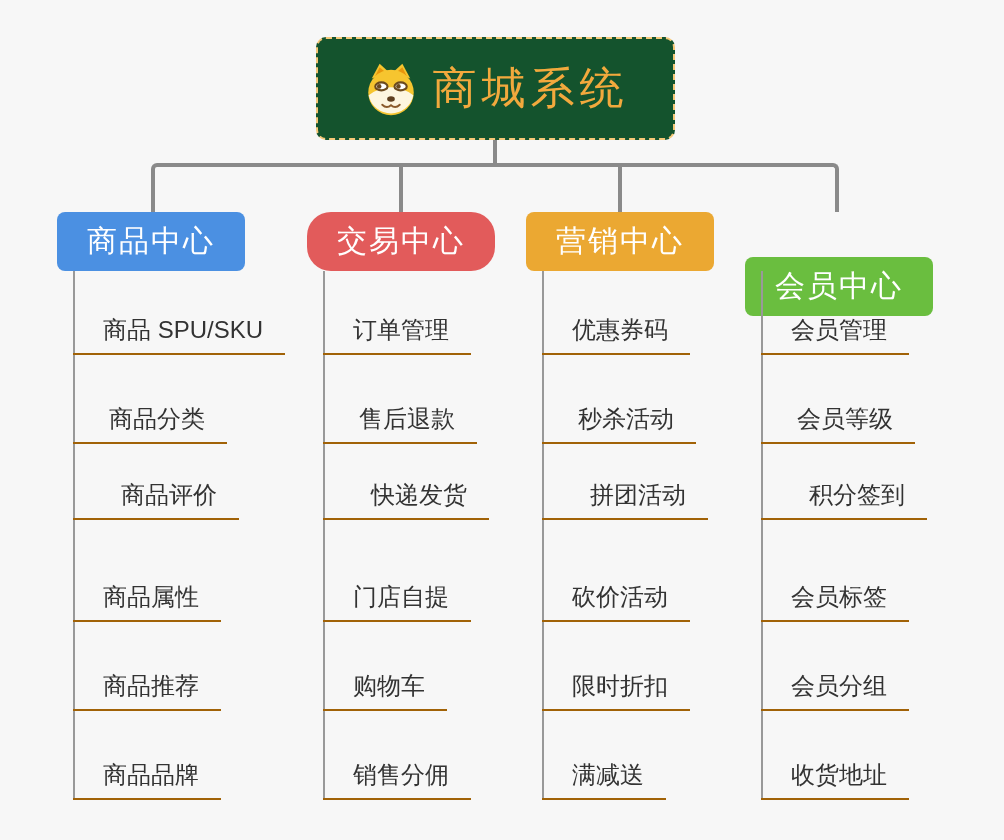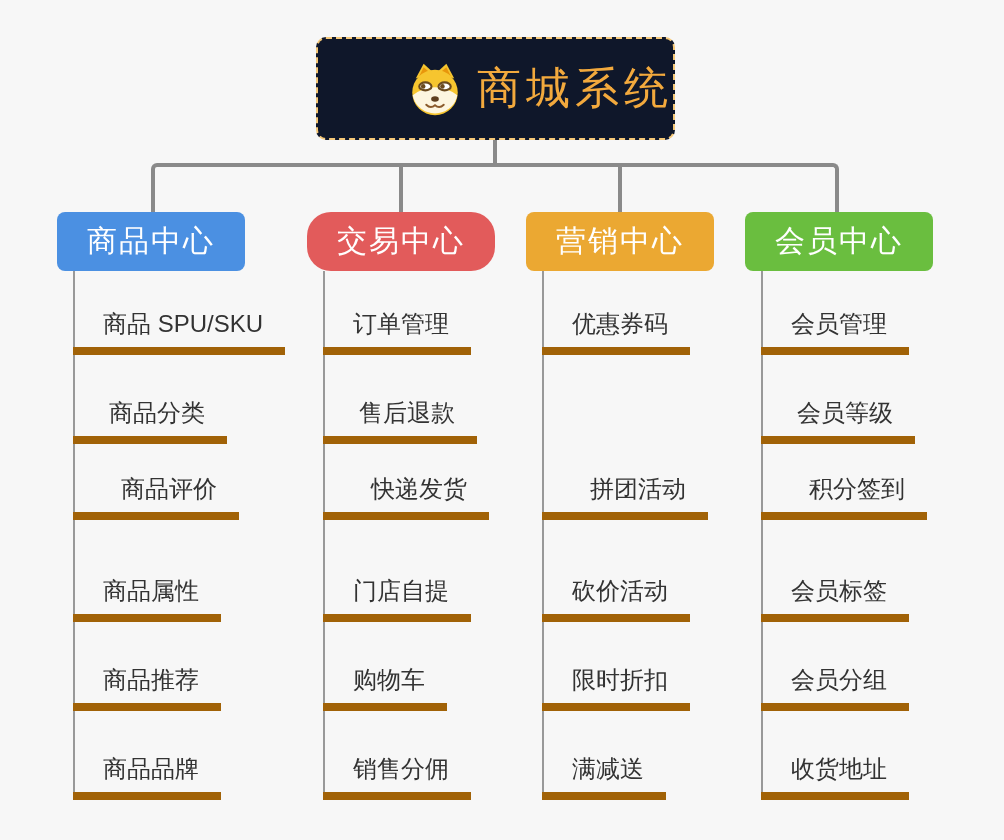--- a/index.html
+++ b/index.html
@@ -11,25 +11,25 @@
     position:relative;
     width:1004px;height:840px;
     background:#f7f7f7;
     overflow:hidden;
   }
 
   
   .root-node{
     position:absolute;left:316px;top:37px;
     width:359px;height:103px;
-    background:#0f172a;
+    background:#14532d;
     border:2px dashed #f5c878;
     border-radius:10px;
     box-sizing:border-box;
-    display:flex;align-items:center;justify-content:flex-end;
+    display:flex;align-items:center;justify-content:center;
     gap:14px;
     cursor:default;
   }
   .root-title{
     color:#f2a93d;
     font-size:44px;
     letter-spacing:5px;
     white-space:nowrap;
   }
   .root-icon{width:56px;height:56px;flex:0 0 auto;}
@@ -72,21 +72,21 @@
     position:absolute;left:16px;top:59px;
     width:2px;height:529px;
     background:#999999;
   }
 
   .child-node{
     position:absolute;left:16px;
     height:42px;
     display:flex;align-items:flex-end;
     padding:0 22px 7px 30px;
-    border-bottom:8px solid #a16207;
+    border-bottom:2px solid #a16207;
     box-sizing:border-box;
     white-space:nowrap;
     font-size:24px;
     color:#333333;
     cursor:default;
   }
   .row-0{top:101px;}
   .row-1{top:190px;padding-left:36px;}
   .row-2{top:266px;padding-left:48px;}
   .row-3{top:368px;}
@@ -172,36 +172,39 @@
   </div>
 
   <div class="branch-col col-2">
     <div class="branch-header" style="background-color: rgb(235, 168, 50);">
       <span>营销中心</span>
     </div>
     <div class="branch-vline"></div>
     <div class="child-node row-0">
         <span>优惠券码</span>
       </div>
+    <div class="child-node row-1">
+        <span>秒杀活动</span>
+      </div>
     <div class="child-node row-2">
         <span>拼团活动</span>
       </div>
     <div class="child-node row-3">
         <span>砍价活动</span>
       </div>
     <div class="child-node row-4">
         <span>限时折扣</span>
       </div>
     <div class="child-node row-5">
         <span>满减送</span>
       </div>
   </div>
 
   <div class="branch-col col-3">
-    <div class="branch-header" style="background-color: rgb(106, 190, 63);">
+    <div class="branch-header" style="background-color: rgb(106, 190, 63); margin-top: 45px;">
       <span>会员中心</span>
     </div>
     <div class="branch-vline"></div>
     <div class="child-node row-0">
         <span>会员管理</span>
       </div>
     <div class="child-node row-1">
         <span>会员等级</span>
       </div>
     <div class="child-node row-2">

